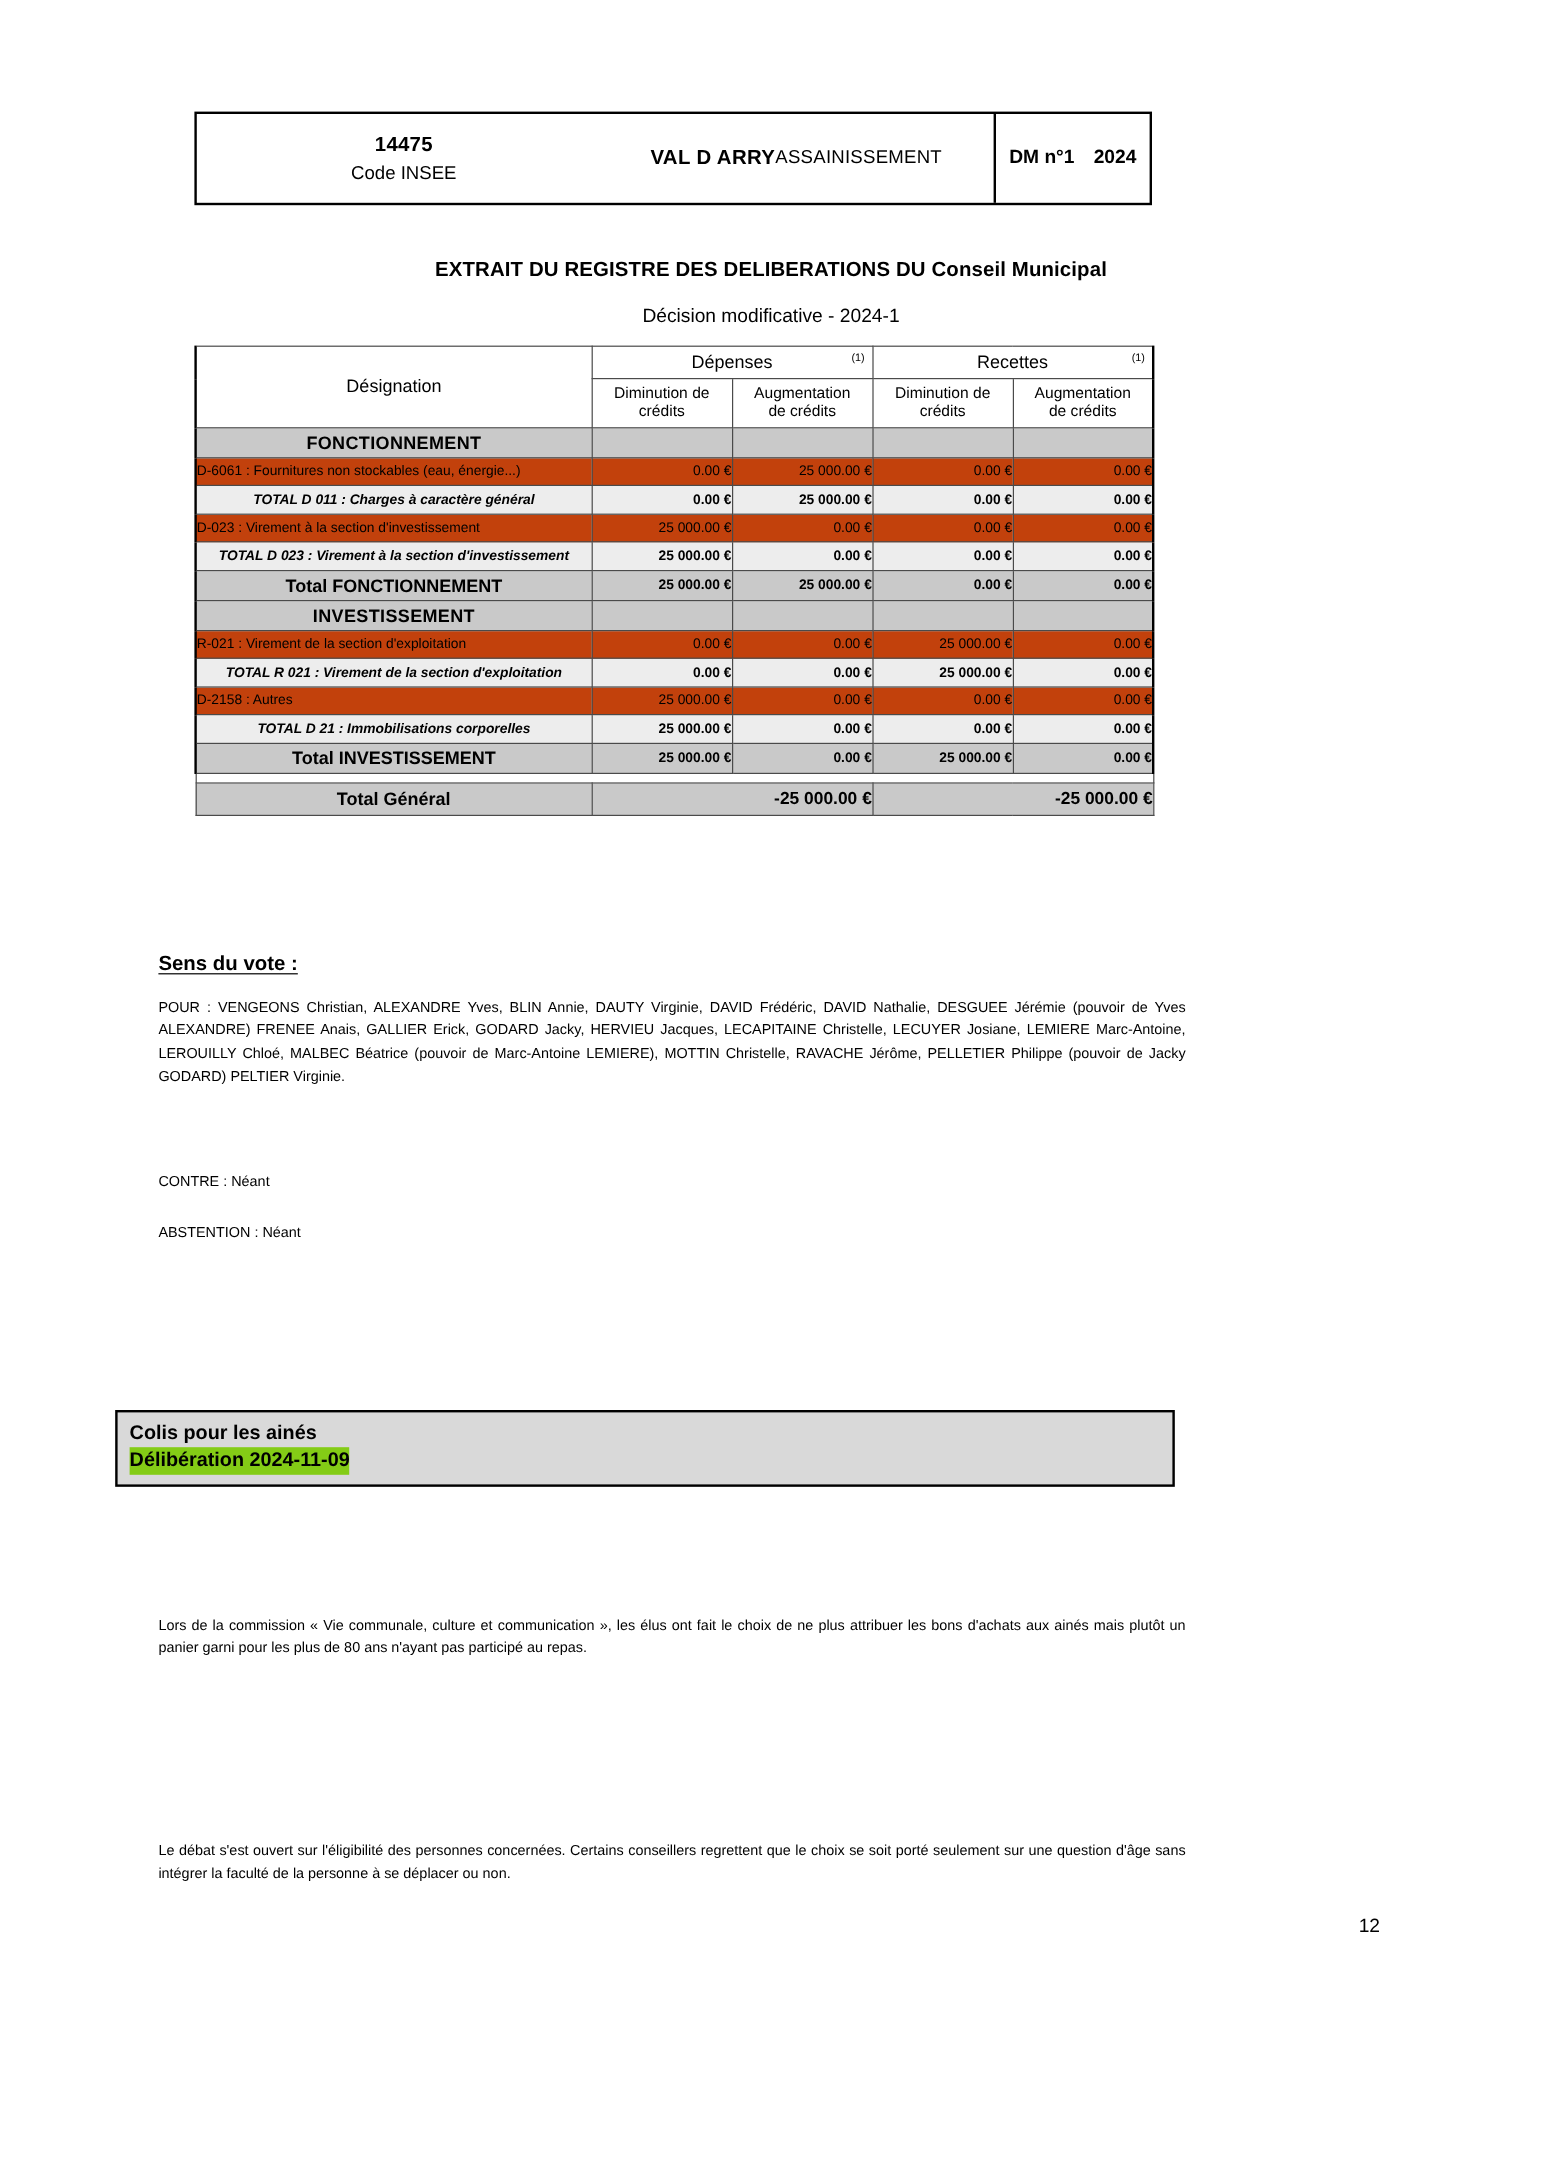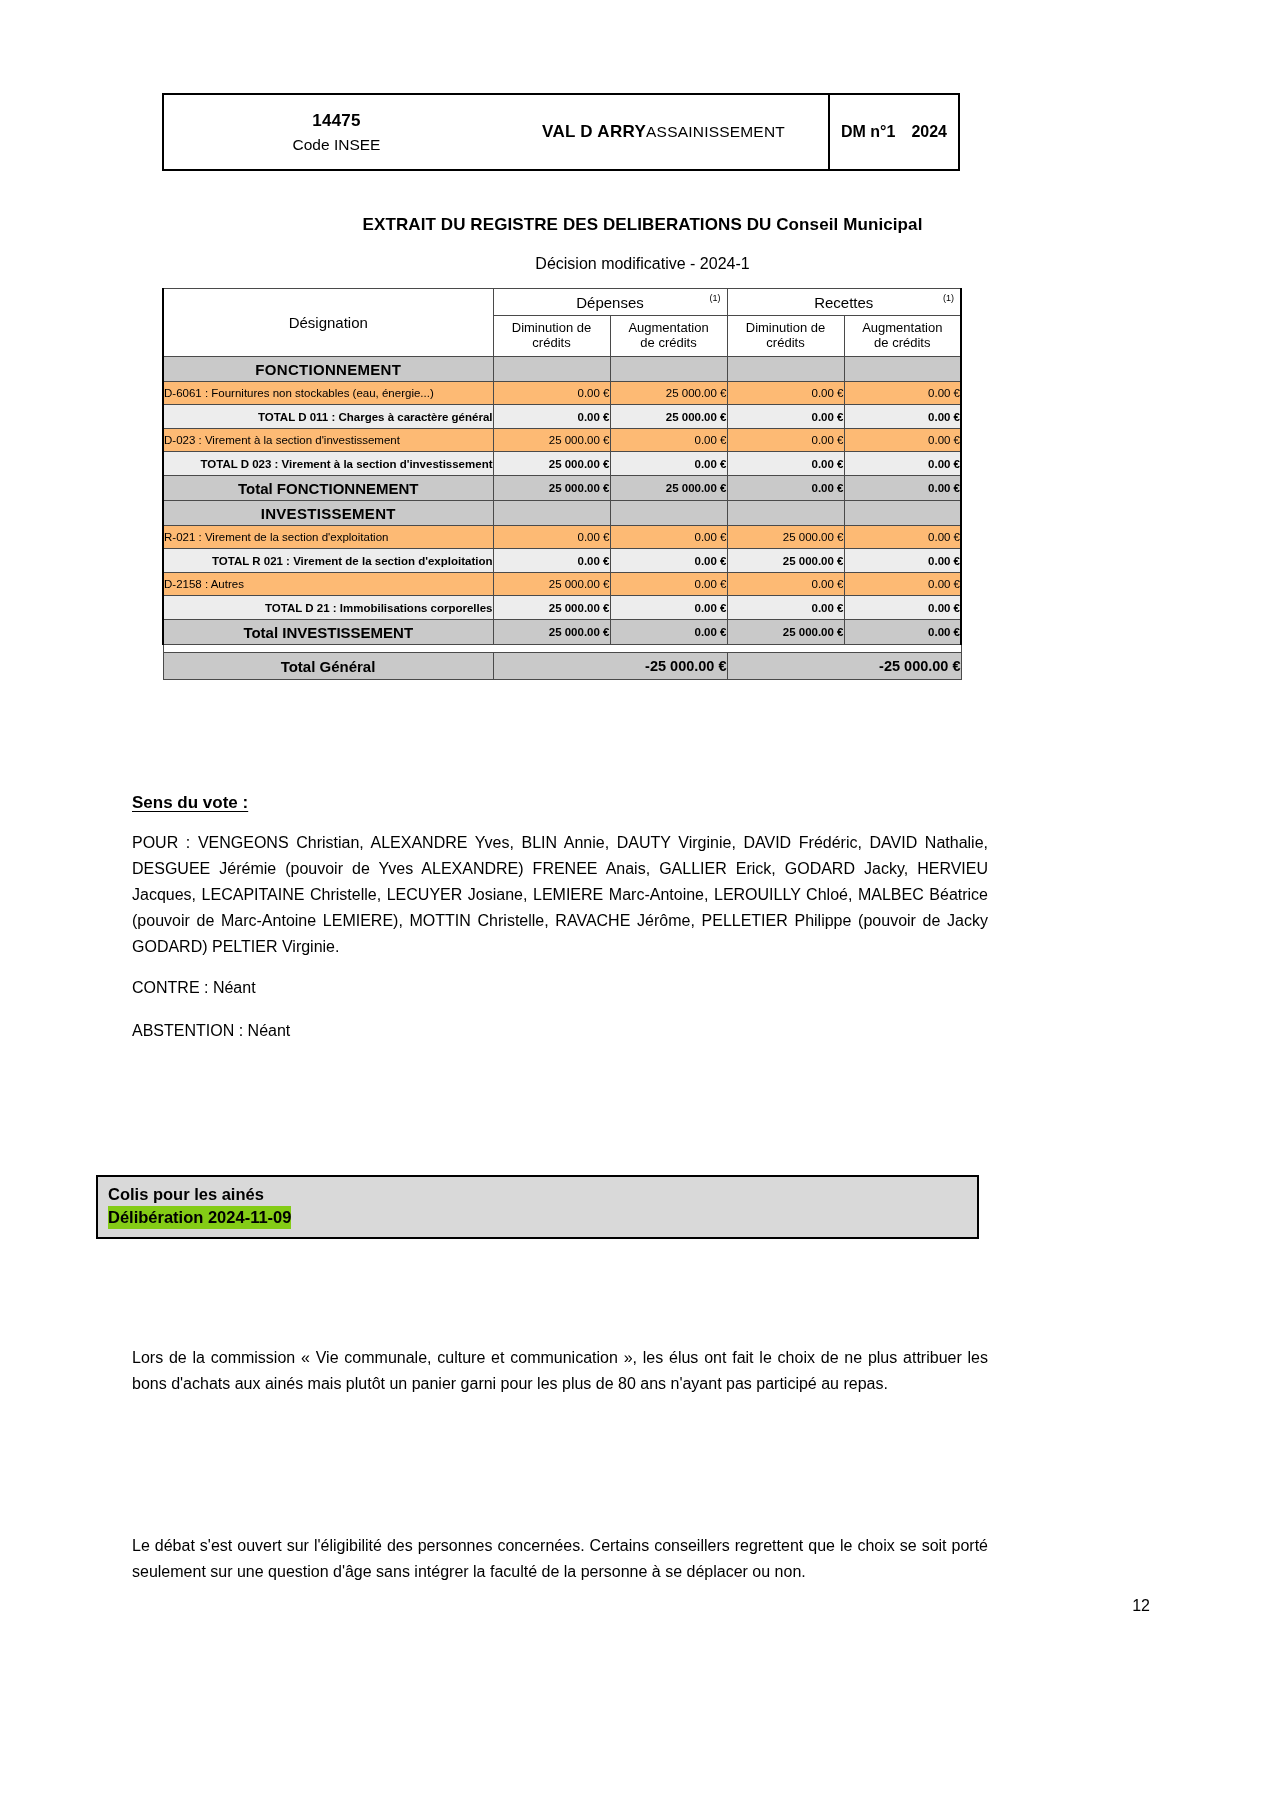--- a/index.html
+++ b/index.html
@@ -158,34 +158,35 @@
     background: #c9c9c9;
     height: 24px;
   }
   .section-row .section-label {
     text-align: center;
     font-weight: bold;
     font-size: 15px;
     letter-spacing: .3px;
   }
 
-  .detail-row td { background: #fdba74; height: 22px; }
+  .detail-row td { background: #c2410c; height: 22px; }
   .total-row td  { background: #ededed; height: 23px; }
   .grand-row td  { background: #c9c9c9; height: 26px; }
 
   .lbl {
     text-align: left;
     padding-left: 6px;
     font-size: 11.5px;
   }
   .lbl-bold {
-    text-align: right;
+    text-align: center;
     padding-left: 6px;
     font-size: 11.5px;
     font-weight: bold;
+    font-style: italic;
   }
   .lbl-center-bold {
     text-align: center;
     font-size: 15px;
     font-weight: bold;
   }
   .amt {
     text-align: right;
     padding-right: 5px;
     font-size: 11.5px;
@@ -224,21 +225,21 @@
     top: 793px;
     font-size: 17px;
     font-weight: bold;
     text-decoration: underline;
     text-underline-offset: 3px;
   }
   .para {
     position: absolute;
     left: 132px;
     width: 856px;
-    font-size: 16px;
+    font-size: 12px;
     line-height: 1.62;
     text-align: justify;
     text-justify: inter-word;
   }
   #vote-pour { top: 830px; }
   #vote-contre { top: 975px; }
   #vote-abstention { top: 1018px; }
 
   
   .delib-banner {

